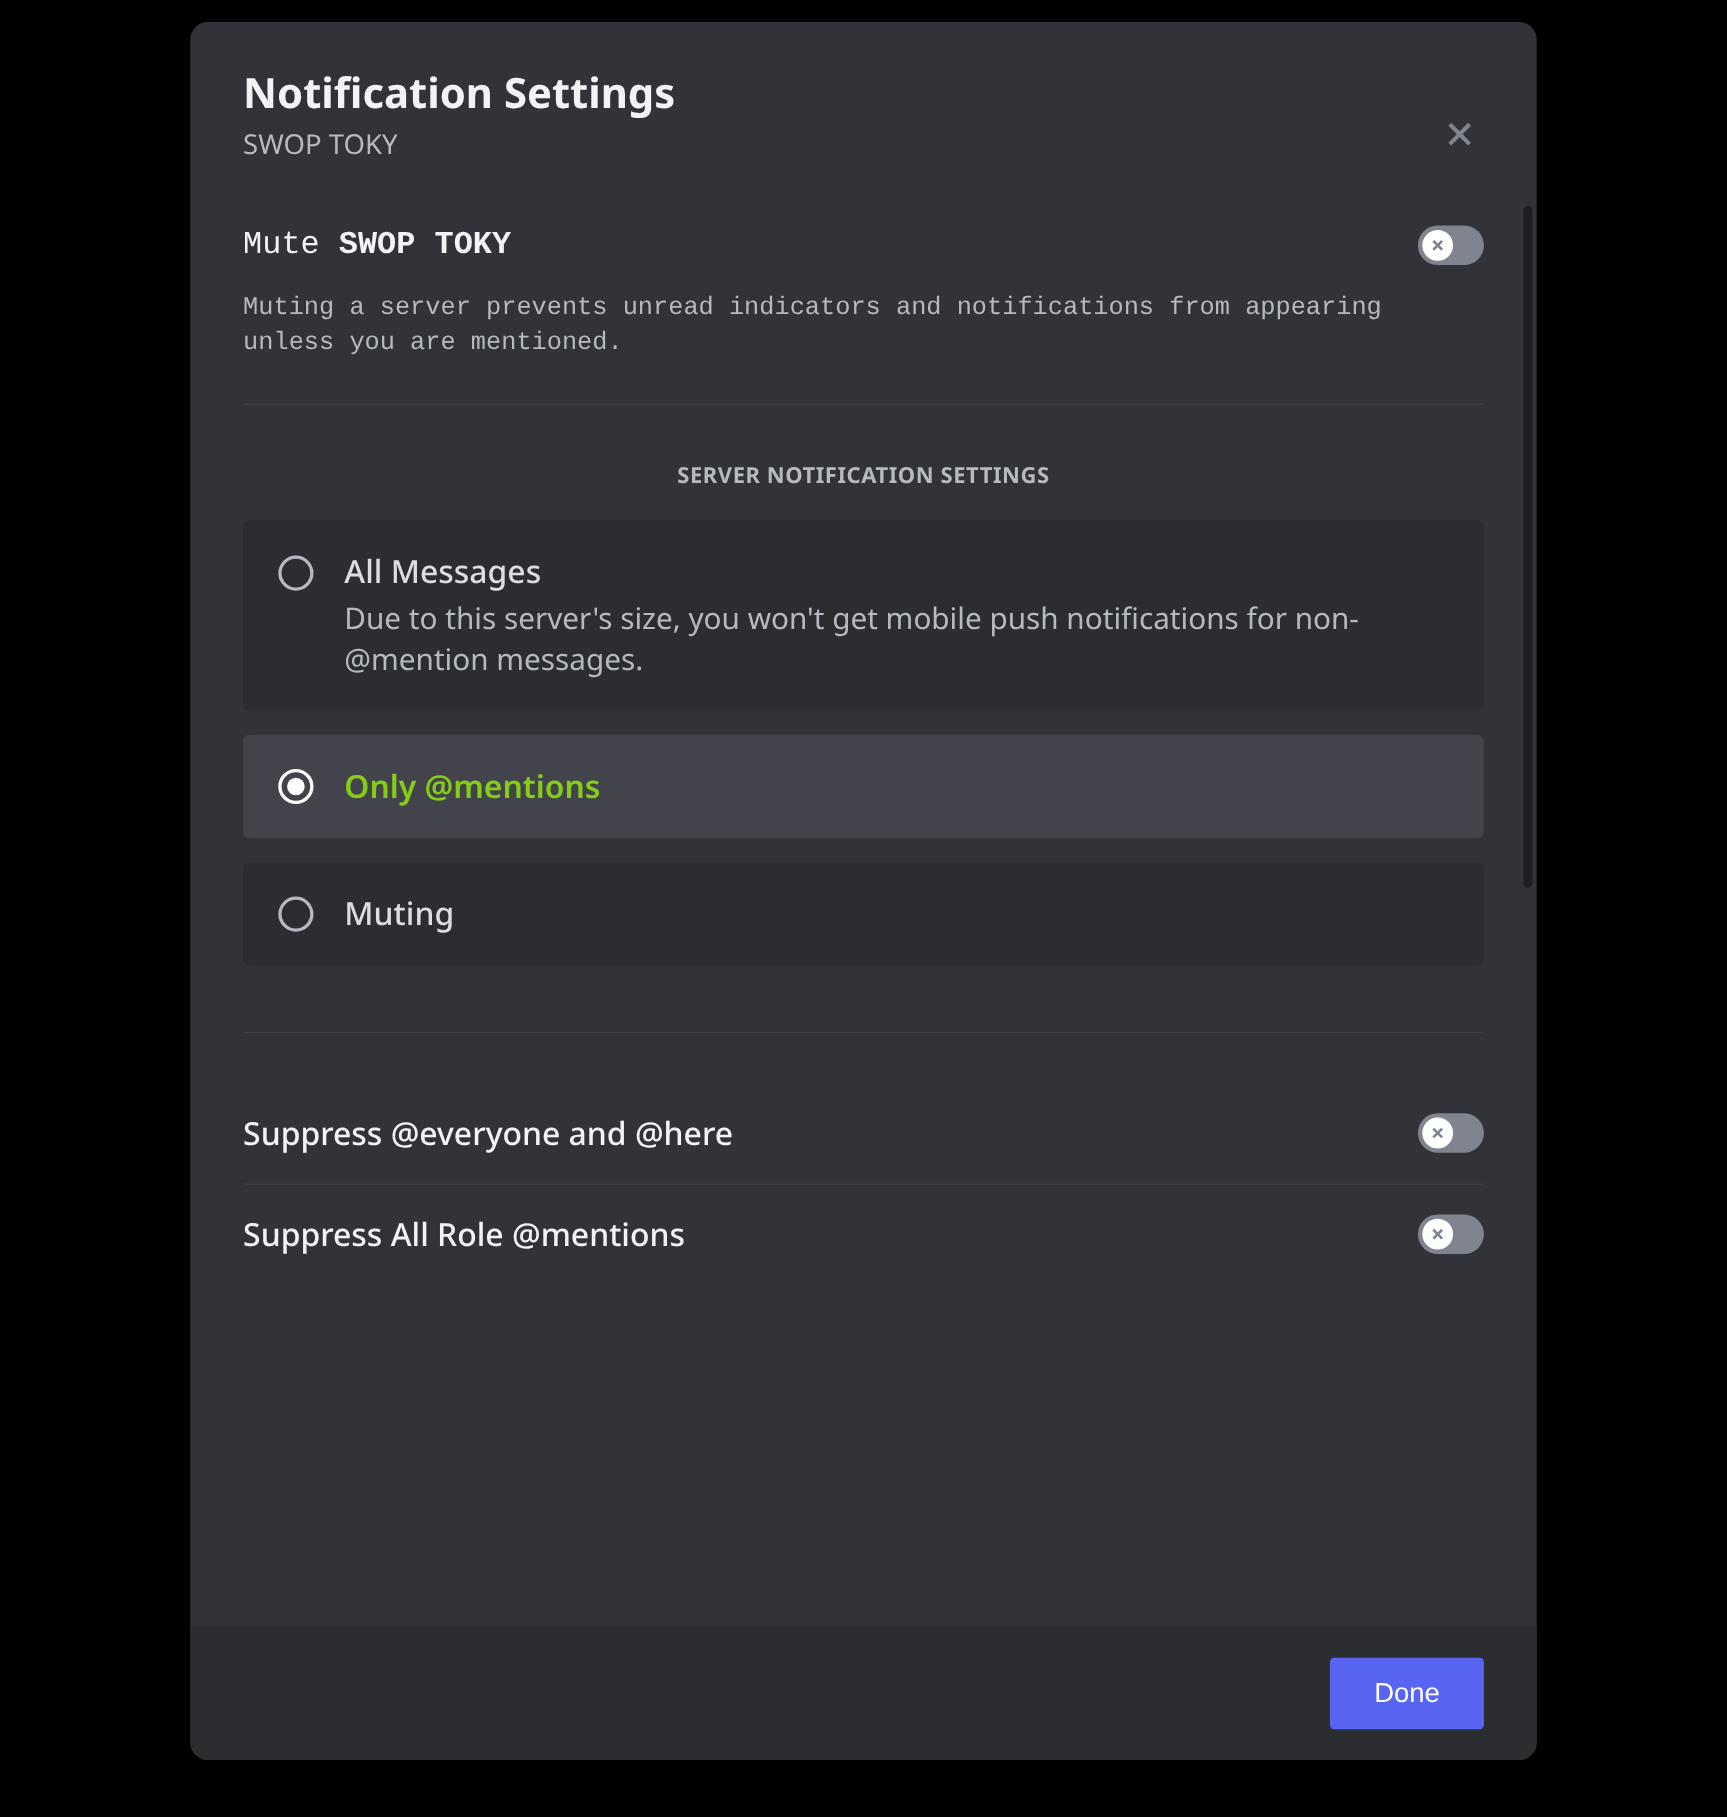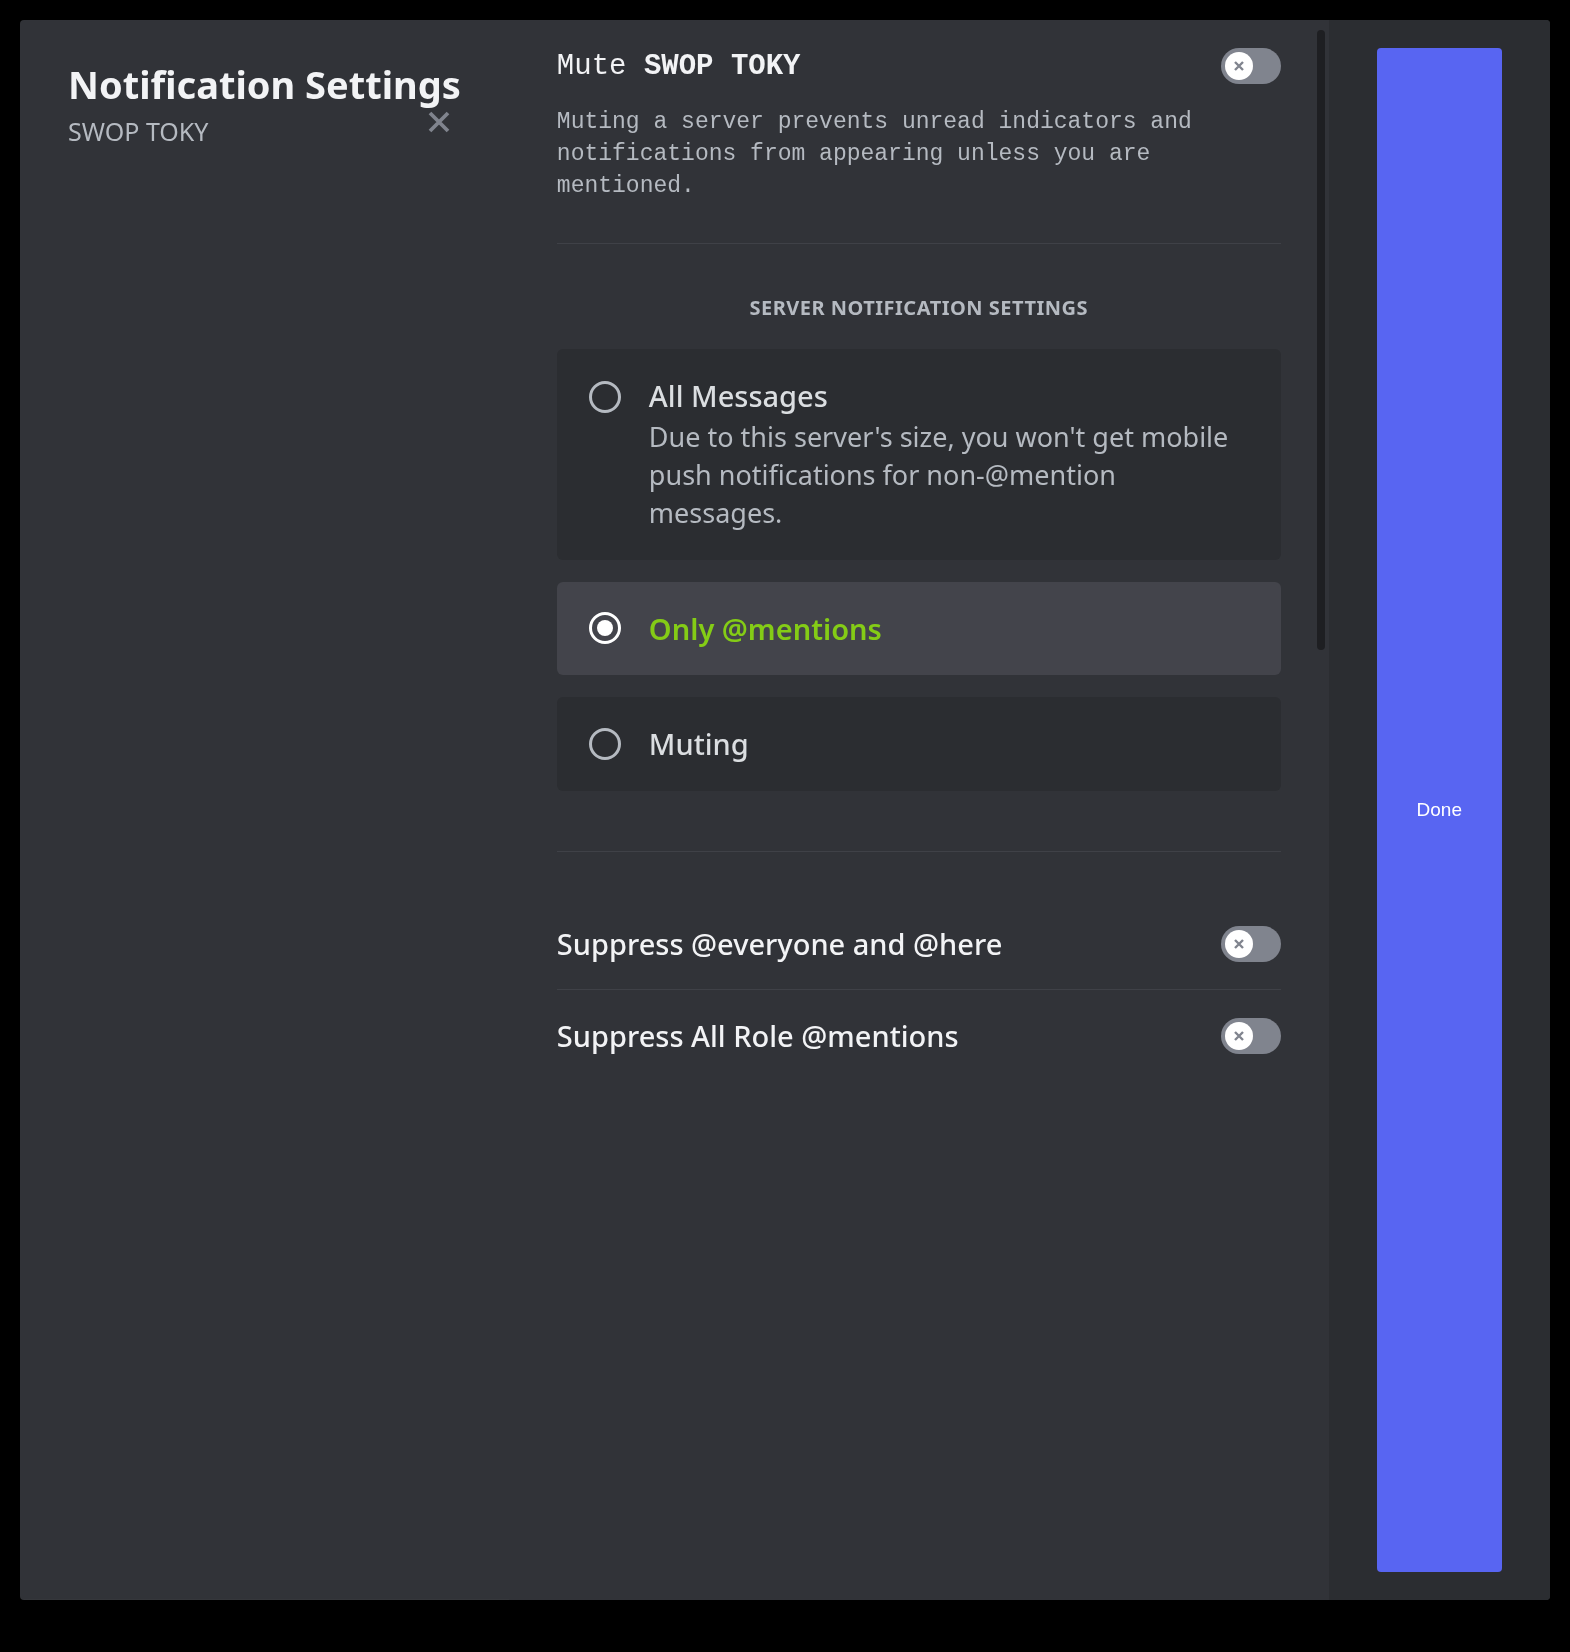--- a/index.html
+++ b/index.html
@@ -12,26 +12,27 @@
       background: #000;
       width: 1570px;
       height: 1652px;
       display: flex;
       align-items: flex-start;
       justify-content: center;
       padding-top: 20px;
       overflow: hidden;
     }
     .modal {
-      width: 1530px;
+      width: 1224px;
       background: #313338;
-      border-radius: 4px;
+      border-radius: 16px;
       overflow: hidden;
       box-shadow: 0 0 0 1px rgba(0,0,0,0.2);
       display: flex;
+      flex-direction: column;
       height: 1580px;
     }
     .modal-header {
       padding: 42px 48px 28px 48px;
       position: relative;
       border-bottom: 1px solid rgba(255,255,255,0.02);
     }
     .modal-title {
       color: #f2f3f5;
       font-size: 38px;
@@ -242,21 +243,21 @@
       padding: 28px 48px;
       display: flex;
       justify-content: flex-end;
     }
     .done-btn {
       background: #5865f2;
       color: #fff;
       border: none;
       padding: 18px 40px;
       border-radius: 4px;
-      font-size: 19px;
+      font-size: 25px;
       font-weight: 500;
       cursor: pointer;
     }
   </style>
 </head>
 <body>
 
 <div class="modal">
 
   <div class="modal-header">

